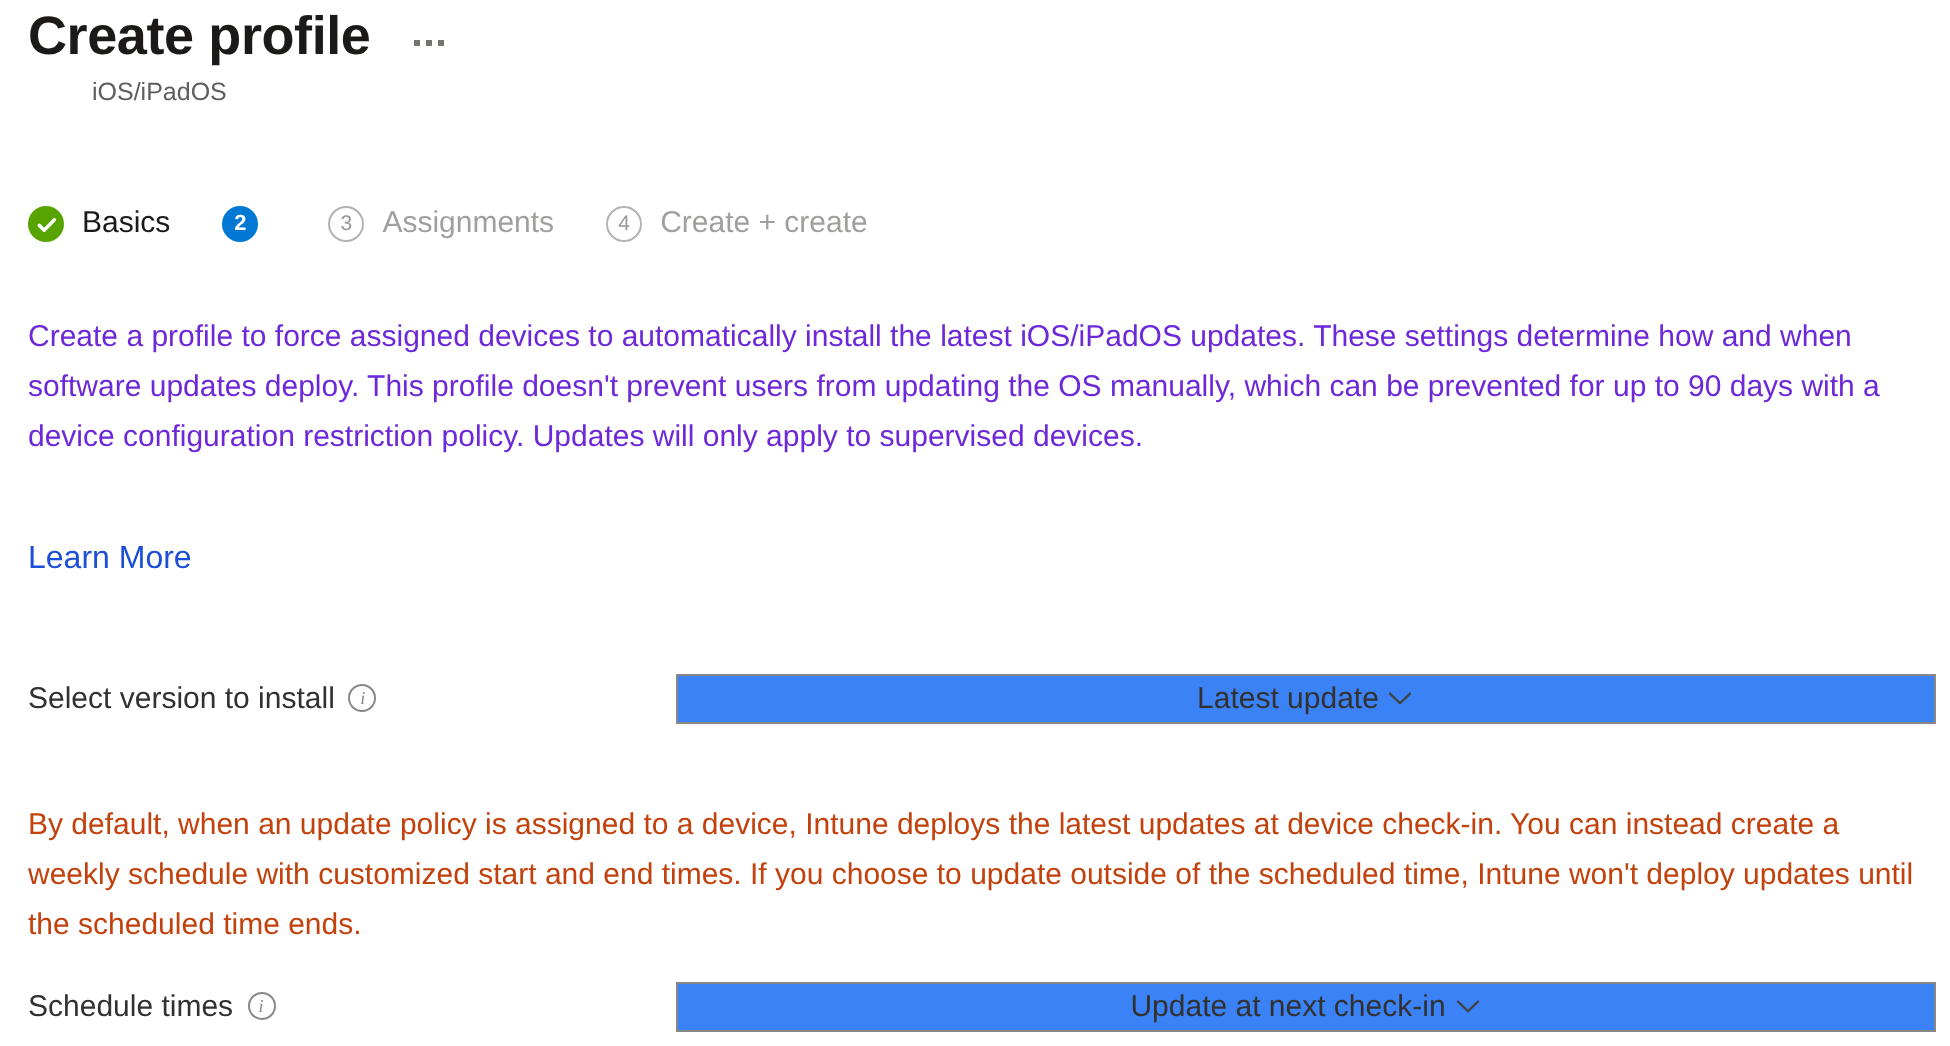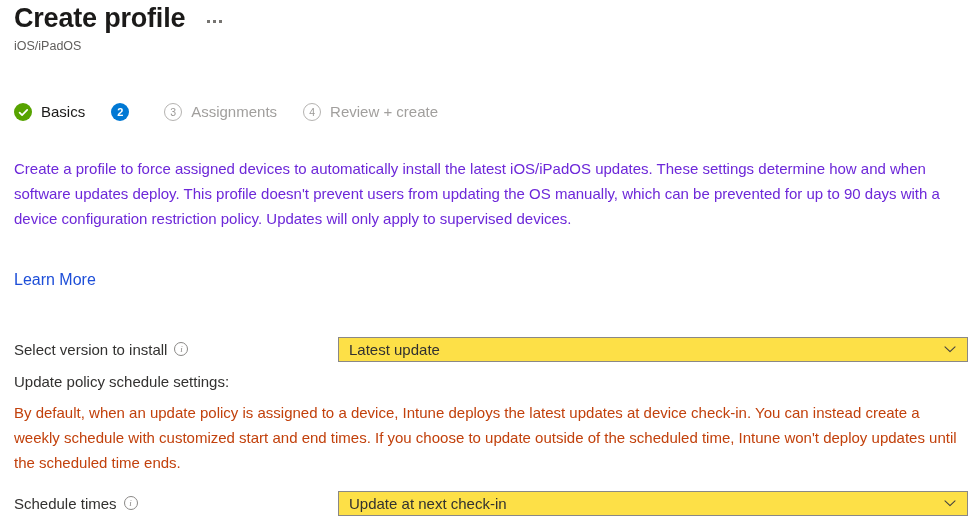--- a/index.html
+++ b/index.html
@@ -52,20 +52,21 @@
     display: block;
     width: 3px;
     height: 3px;
     background: #767471;
   }
   .page-subtitle {
     margin-top: 4px;
     font-size: 12.5px;
     color: #605e5c;
     line-height: 16px;
+    margin-left: 32px;
   }
 
   
   .wizard {
     position: absolute;
     left: 14px;
     top: 103px;
     display: flex;
     align-items: flex-start;
     height: 36px;
@@ -187,24 +188,24 @@
     font-style: italic;
     font-family: "Liberation Serif", serif;
     cursor: pointer;
     box-sizing: border-box;
   }
 
   .dropdown {
     flex: 1 1 auto;
     height: 25px;
     border: 1px solid #8a8886;
-    background: #fde047;
-    display: flex;
-    align-items: center;
-    justify-content: space-between;
+    background: #3b82f6;
+    display: flex;
+    align-items: center;
+    justify-content: center;
     padding: 0 6px 0 10px;
     box-sizing: border-box;
     cursor: pointer;
   }
   .dropdown-value {
     font-size: 15px;
     color: #323130;
     white-space: nowrap;
     overflow: hidden;
     text-overflow: ellipsis;
@@ -272,21 +273,21 @@
       <span class="wiz-underline"></span>
     </div>
 
     <div class="wiz-tab disabled">
       <span class="badge pending">3</span>
       <span class="wiz-label">Assignments</span>
     </div>
 
     <div class="wiz-tab disabled">
       <span class="badge pending">4</span>
-      <span class="wiz-label">Review + create</span>
+      <span class="wiz-label">Create + create</span>
     </div>
 
   </div>
 
   <div class="intro">Create a profile to force assigned devices to automatically install the latest iOS/iPadOS updates. These settings determine how and when software updates deploy. This profile doesn't prevent users from updating the OS manually, which can be prevented for up to 90 days with a device configuration restriction policy. Updates will only apply to supervised devices.</div>
 
   <a class="learn-more" href="#">Learn More</a>
 
   <div class="field-row row-version">
     <div class="field-label">
@@ -296,21 +297,20 @@
     <div class="dropdown">
       <span class="dropdown-value">Latest update</span>
       <span class="chevron">
         <svg width="16" height="16" viewBox="0 0 16 16" aria-hidden="true">
           <path d="M3 5.8 L8 10.6 L13 5.8" fill="none" stroke="#444240" stroke-width="1.1" stroke-linecap="round" stroke-linejoin="round"></path>
         </svg>
       </span>
     </div>
   </div>
 
-  <div class="sched-heading">Update policy schedule settings:</div>
   <div class="sched-desc">By default, when an update policy is assigned to a device, Intune deploys the latest updates at device check-in. You can instead create a weekly schedule with customized start and end times. If you choose to update outside of the scheduled time, Intune won't deploy updates until the scheduled time ends.</div>
 
   <div class="field-row row-schedule">
     <div class="field-label">
       <span>Schedule times</span>
       <span class="info-icon">i</span>
     </div>
     <div class="dropdown">
       <span class="dropdown-value">Update at next check-in</span>
       <span class="chevron">

